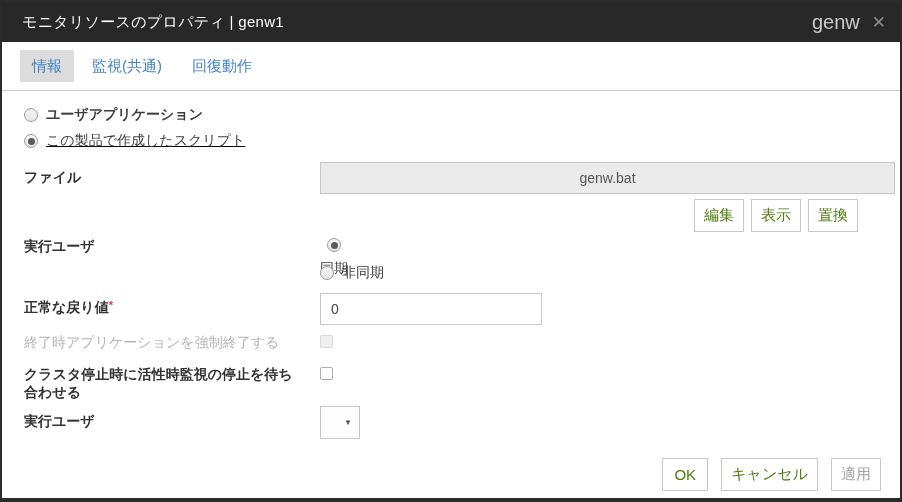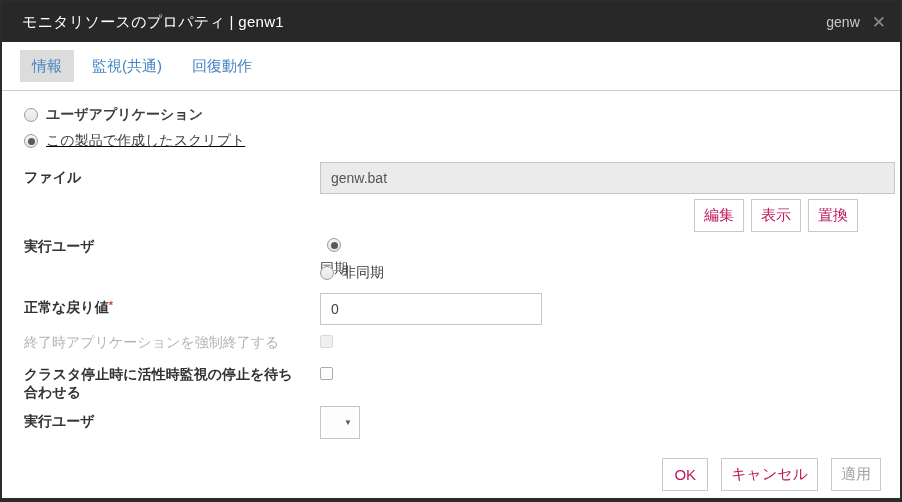--- a/index.html
+++ b/index.html
@@ -7,21 +7,21 @@
   .dialog {
     position:relative; width:902px; height:502px; background:#fff;
     border:2px solid #2b2b2b; border-bottom-width:4px; overflow:hidden;
   }
   .titlebar {
     position:absolute; top:0; left:0; right:0; height:40px; background:#282828;
     display:flex; align-items:center; justify-content:space-between; padding:0 14px 0 20px;
   }
   .titlebar .title { color:#ffffff; font-size:15px; letter-spacing:.3px; }
   .tb-right { display:flex; align-items:center; gap:12px; }
-  .resname { color:#c9c9c9; font-size:14px; }
+  .resname { color:#c9c9c9; font-size:20px; }
   .close { color:#8a8a8a; font-size:17px; font-weight:bold; cursor:pointer; line-height:1; }
 
   .tabbar { position:absolute; top:48px; left:0; right:0; height:41px; padding-left:18px; display:flex; }
   .tabline { position:absolute; top:88px; left:0; right:0; height:1px; background:#cccccc; }
   .tab {
     display:flex; align-items:center; height:32px; padding:0 12px; margin-right:6px;
     font-size:15px; color:#4484c4; cursor:pointer; white-space:nowrap;
   }
   .tab.info-bg { background:#dcdcdc; }
   .tab.active {
@@ -49,21 +49,21 @@
 
   .text-input {
     position:absolute; height:32px; border:1px solid #c6c6c6; background:#fff;
     font-size:14px; color:#444; padding:0 10px; font-family:inherit; outline:none;
   }
   .text-input.ro { background:#ebebeb; color:#555; }
 
   .btn-row { position:absolute; display:flex; }
   .btn {
     display:flex; align-items:center; justify-content:center; height:33px; min-width:46px;
-    padding:0 9px; background:#fff; border:1px solid #c9c9c9; font-size:15px; color:#be185d;
+    padding:0 9px; background:#fff; border:1px solid #c9c9c9; font-size:15px; color:#4d7c0f;
     cursor:pointer; white-space:nowrap;
   }
   .btn.disabled { color:#a3a3a3; cursor:default; }
   .gap7  > .btn { margin-left:7px; }
   .gap13 > .btn { margin-left:13px; }
 
   .select {
     position:absolute; width:40px; height:33px; border:1px solid #c6c6c6; background:#fdfdfd;
     display:flex; align-items:center; justify-content:flex-end; padding-right:7px; cursor:pointer;
   }
@@ -92,21 +92,21 @@
   <label class="radio-row" style="top:104px; left:22px;font-weight:bold;">
     <span class="radio"></span>
     <span class="lbl">ユーザアプリケーション</span>
   </label>
   <label class="radio-row" style="top:130px; left:22px;text-decoration:underline;">
     <span class="radio checked"></span>
     <span class="lbl">この製品で作成したスクリプト</span>
   </label>
 
   <span class="row-label" style="top:167px;">ファイル</span>
-  <input class="text-input ro" readonly="" style="top: 160px; left: 318px; width: 575px;" value="genw.bat">
+  <input class="text-input ro" readonly="" style="top: 160px; left: 318px; width: 575px; text-align: center;" value="genw.bat">
 
   <div class="btn-row gap7" style="top:197px; right:42px;">
     <button class="btn">編集</button>
     <button class="btn">表示</button>
     <button class="btn">置換</button>
   </div>
 
   <span class="row-label" style="top:236px;">実行ユーザ</span>
   <label class="radio-row" style="top:236px; left:318px;flex-direction:column;">
     <span class="radio checked"></span>

